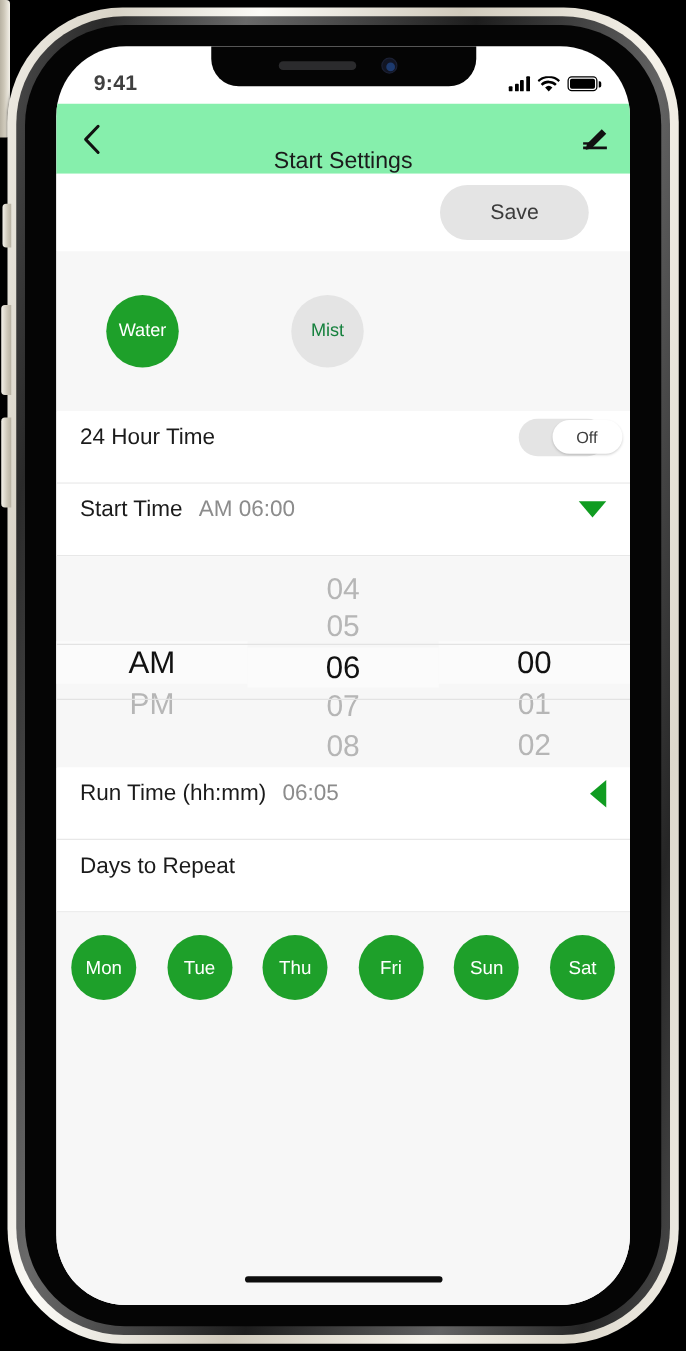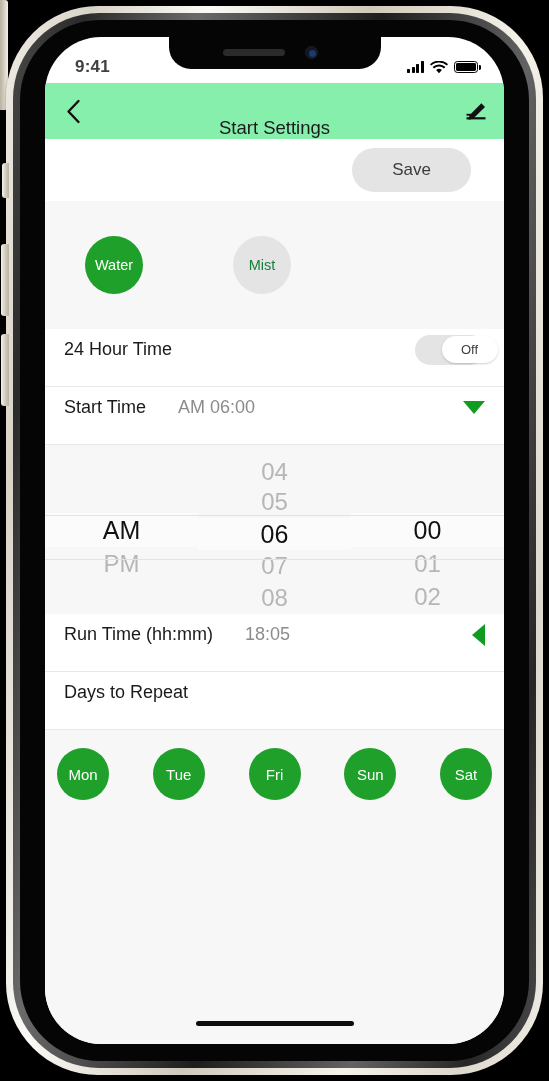--- a/index.html
+++ b/index.html
@@ -131,21 +131,21 @@
   .mode-chip.off { background: #e4e4e4; color:#15803d; }
 
   
   .srow {
     position: absolute; left: 0; right: 0; background:#fff;
     display: flex; align-items: center;
     border-bottom: 1px solid #e8e8e8;
     padding: 0 19px 16px 19px;
   }
   .srow .label { font-size: 18px; color:#1b1b1b; }
-  .srow .value { font-size: 18px; color:#8c8c8c; margin-left: 32px; }
+  .srow .value { font-size: 18px; color:#8c8c8c; margin-left: 13px; }
   .srow .spacer { flex: 1; }
 
   .row-24h   { top: 292px; height: 58px; }
   .row-start { top: 350px; height: 58px; justify-content: center; }
   .row-run   { top: 577px; height: 58px; }
   .row-days  { top: 635px; height: 58px; }
 
   
   .toggle {
     width: 70px; height: 30px; border-radius: 16px;
@@ -308,32 +308,33 @@
         <div class="pitem"></div>
         <div class="pitem sel">00</div>
         <div class="pitem">01</div>
         <div class="pitem">02</div>
       </div>
       <div class="picker-band"></div>
     </div>
 
     <div class="srow row-run">
       <div class="label">Run Time (hh:mm)</div>
-      <div class="value">18:05</div>
+      <div class="value">06:05</div>
       <div class="spacer"></div>
       <div class="caret-left"></div>
     </div>
 
     <div class="srow row-days">
       <div class="label">Days to Repeat</div>
     </div>
 
     <div class="days-wrap">
       <div class="day-chip on">Mon</div>
       <div class="day-chip on">Tue</div>
+      <div class="day-chip on">Thu</div>
       <div class="day-chip on">Fri</div>
       <div class="day-chip on">Sun</div>
       <div class="day-chip on">Sat</div>
     </div>
 
     <div class="home-ind"></div>
   </div>
 </div>
 
 </body></html>

